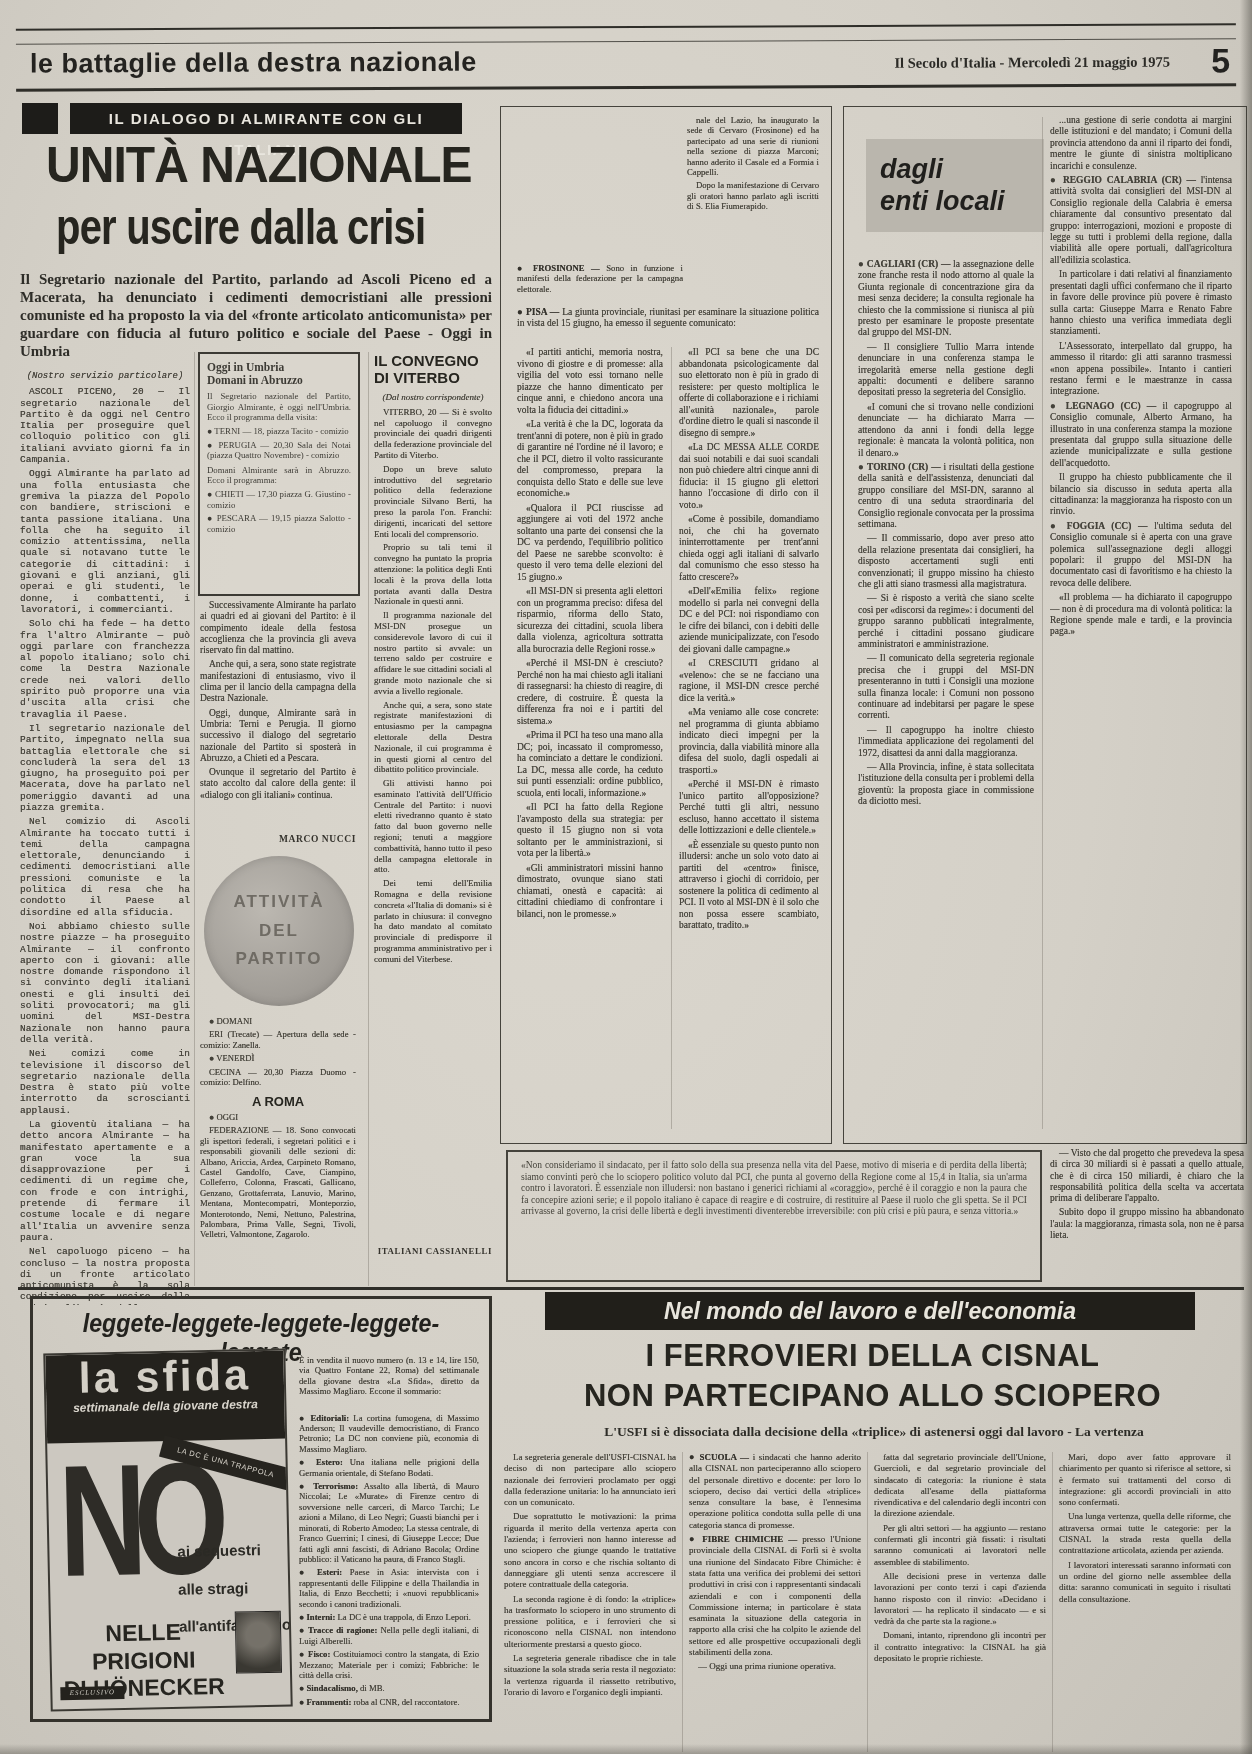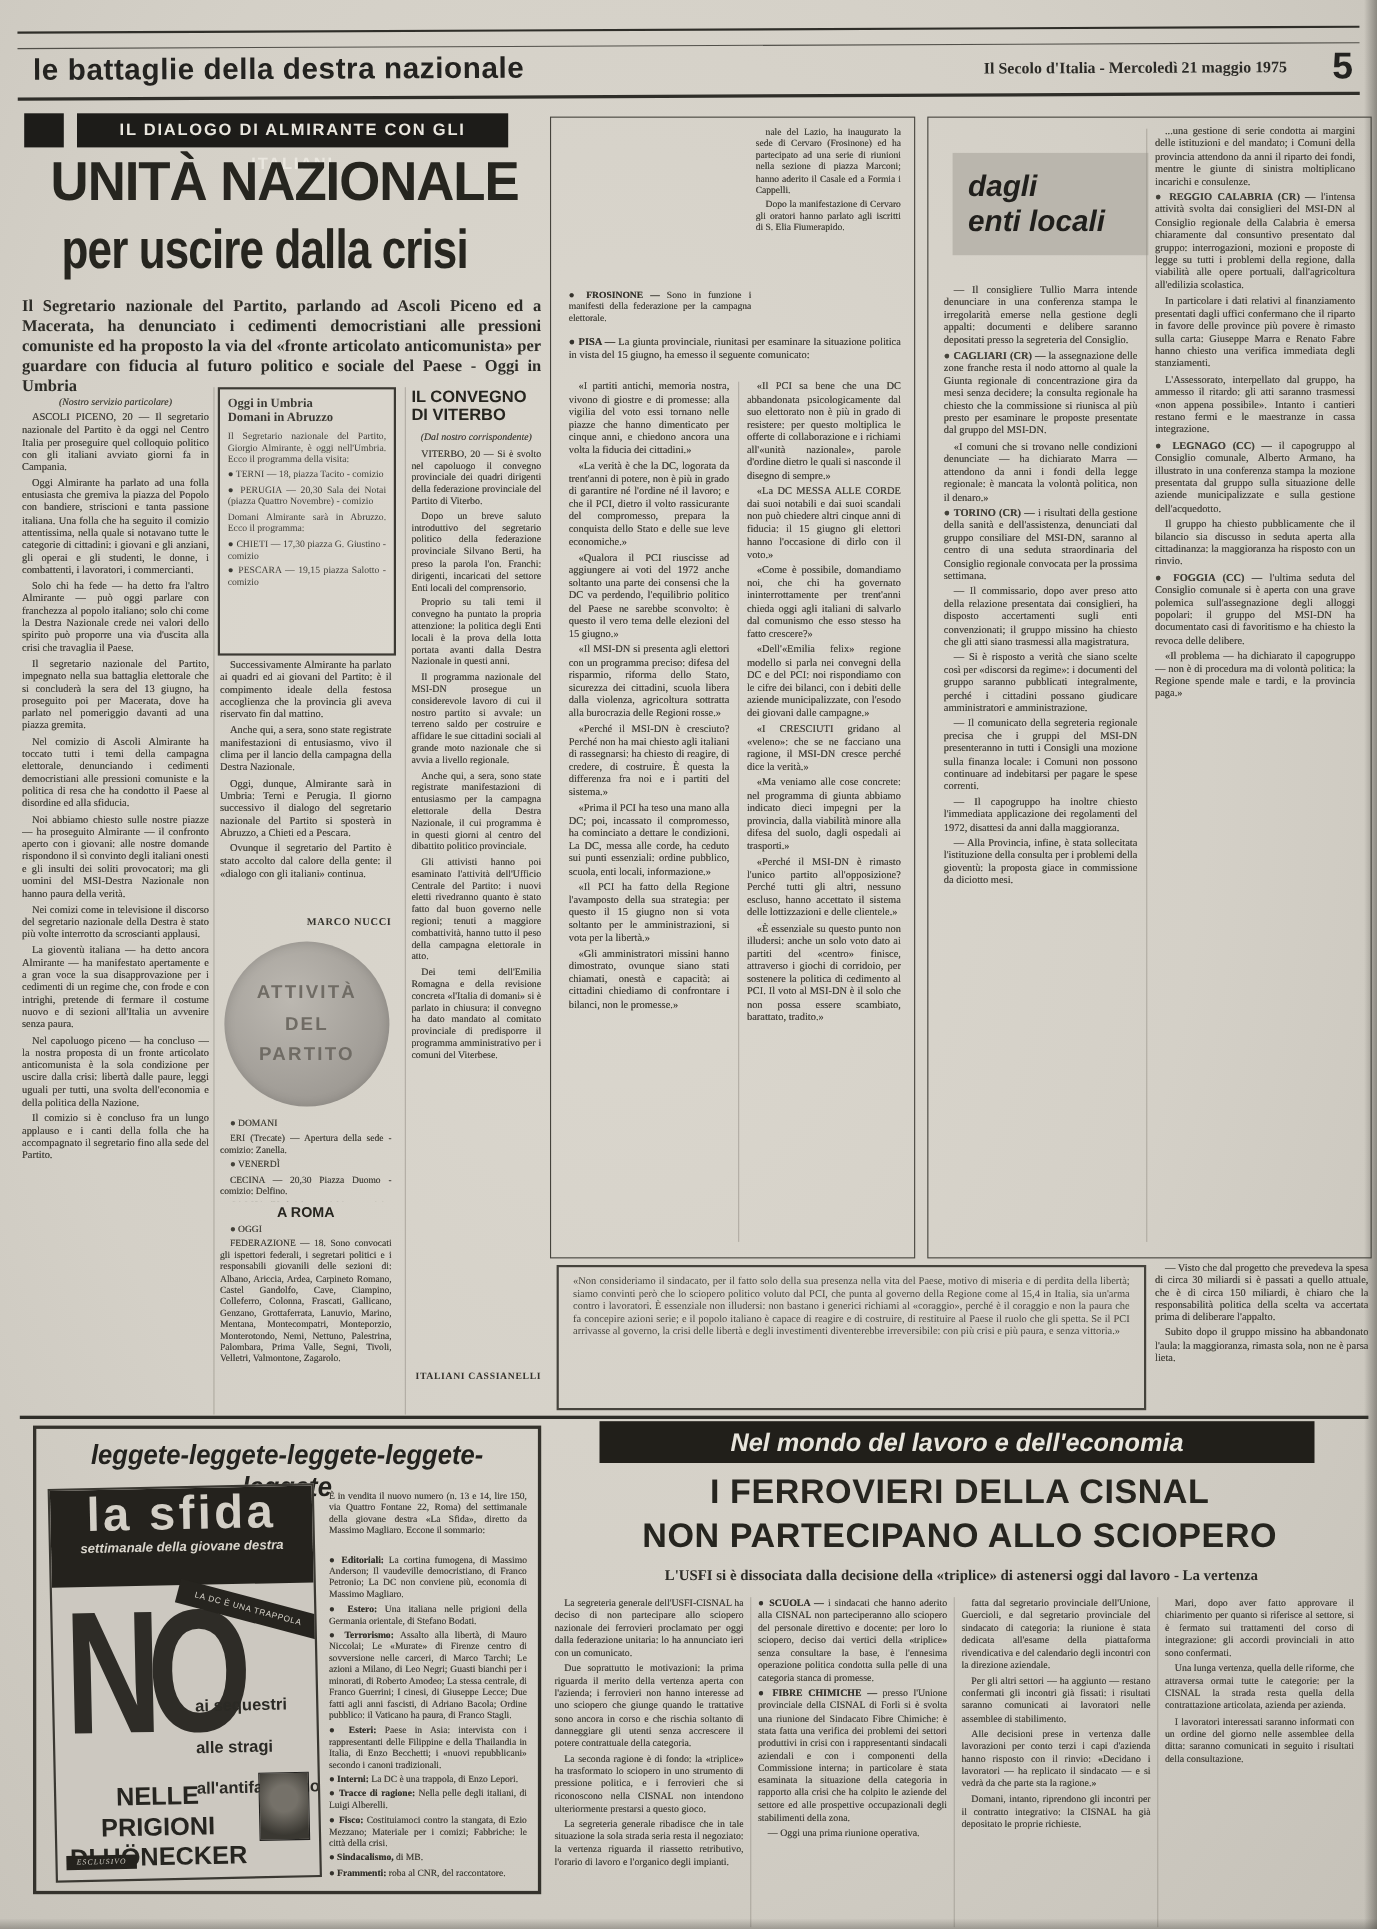--- a/index.html
+++ b/index.html
@@ -86,31 +86,31 @@
     <div class="abs rule" style="left:0;top:64px;width:100%;height:3px;"></div>
   </div>
 
   <div class="abs" style="left:22px;top:103px;width:36px;height:31px;background:#1d1c19;"></div>
   <div class="abs kicker" style="left:70px;top:103px;width:392px;height:31px;">IL DIALOGO DI ALMIRANTE CON GLI ITALIANI</div>
 
   <div class="abs hl" style="left:46px;top:136px;transform:scaleX(.96);">UNITÀ NAZIONALE</div>
   <div class="abs hl" style="left:56px;top:198px;transform:scaleX(.80);">per uscire dalla crisi</div>
   <div class="abs deck" style="left:20px;top:270px;width:472px;">Il Segretario nazionale del Partito, parlando ad Ascoli Piceno ed a Macerata, ha denunciato i cedimenti democristiani alle pressioni comuniste ed ha proposto la via del «fronte articolato anticomunista» per guardare con fiducia al futuro politico e sociale del Paese - Oggi in Umbria</div>
 
-  <div class="abs bodycol" style="left:20px;top:360px;width:170px;height:934px;">
+  <div class="abs bodycol" style="left:20px;top:371px;width:170px;height:934px;font-family:Liberation Mono, monospace;">
     <div class="note">(Nostro servizio particolare)</div>
     <div>
         <p>ASCOLI PICENO, 20 — Il segretario nazionale del Partito è da oggi nel Centro Italia per proseguire quel colloquio politico con gli italiani avviato giorni fa in Campania.</p>
         <p>Oggi Almirante ha parlato ad una folla entusiasta che gremiva la piazza del Popolo con bandiere, striscioni e tanta passione italiana. Una folla che ha seguito il comizio attentissima, nella quale si notavano tutte le categorie di cittadini: i giovani e gli anziani, gli operai e gli studenti, le donne, i combattenti, i lavoratori, i commercianti.</p>
         <p>Solo chi ha fede — ha detto fra l'altro Almirante — può oggi parlare con franchezza al popolo italiano; solo chi come la Destra Nazionale crede nei valori dello spirito può proporre una via d'uscita alla crisi che travaglia il Paese.</p>
         <p>Il segretario nazionale del Partito, impegnato nella sua battaglia elettorale che si concluderà la sera del 13 giugno, ha proseguito poi per Macerata, dove ha parlato nel pomeriggio davanti ad una piazza gremita.</p>
         <p>Nel comizio di Ascoli Almirante ha toccato tutti i temi della campagna elettorale, denunciando i cedimenti democristiani alle pressioni comuniste e la politica di resa che ha condotto il Paese al disordine ed alla sfiducia.</p>
         <p>Noi abbiamo chiesto sulle nostre piazze — ha proseguito Almirante — il confronto aperto con i giovani: alle nostre domande rispondono il sì convinto degli italiani onesti e gli insulti dei soliti provocatori; ma gli uomini del MSI-Destra Nazionale non hanno paura della verità.</p>
         <p>Nei comizi come in televisione il discorso del segretario nazionale della Destra è stato più volte interrotto da scroscianti applausi.</p>
-        <p>La gioventù italiana — ha detto ancora Almirante — ha manifestato apertamente e a gran voce la sua disapprovazione per i cedimenti di un regime che, con frode e con intrighi, pretende di fermare il costume nuovo e di sezioni all'Italia un avvenire senza paura.</p>
+        <p>La gioventù italiana — ha detto ancora Almirante — ha manifestato apertamente e a gran voce la sua disapprovazione per i cedimenti di un regime che, con frode e con intrighi, pretende di fermare il costume locale e di negare all'Italia un avvenire senza paura.</p>
         <p>Nel capoluogo piceno — ha concluso — la nostra proposta di un fronte articolato anticomunista è la sola condizione per uscire dalla crisi: libertà dalle paure, leggi uguali per tutti, una svolta dell'economia e della politica della Nazione.</p>
         <p>Il comizio si è concluso fra un lungo applauso e i canti della folla che ha accompagnato il segretario fino alla sede del Partito.</p>
       </div>
   </div>
   <div class="abs vline" style="left:194px;top:352px;height:934px;"></div>
 
   <div class="abs pbox" style="left:198px;top:352px;width:144px;height:224px;">
     <div class="btitle">Oggi in Umbria</div>
     <div class="btitle" style="margin-bottom:6px;">Domani in Abruzzo</div>
     <p>Il Segretario nazionale del Partito, Giorgio Almirante, è oggi nell'Umbria. Ecco il programma della visita:</p>
@@ -208,22 +208,22 @@
           <p>«È essenziale su questo punto non illudersi: anche un solo voto dato ai partiti del «centro» finisce, attraverso i giochi di corridoio, per sostenere la politica di cedimento al PCI. Il voto al MSI-DN è il solo che non possa essere scambiato, barattato, tradito.»</p>
         </div>
     </div>
   </div>
 
   <div class="abs secbox" style="left:843px;top:106px;width:402px;height:1036px;">
     <div class="abs seclabel prel" style="left:22px;top:32px;width:150px;">dagli
 enti locali</div>
     <div class="abs bodycol" style="left:14px;top:152px;width:176px;height:870px;line-height:11.4px;">
       <div>
+          <p style="text-indent: 0px;"><b>● CAGLIARI (CR) — </b>la assegnazione delle zone franche resta il nodo attorno al quale la Giunta regionale di concentrazione gira da mesi senza decidere; la consulta regionale ha chiesto che la commissione si riunisca al più presto per esaminare le proposte presentate dal gruppo del MSI-DN.</p>
           <p>— Il consigliere Tullio Marra intende denunciare in una conferenza stampa le irregolarità emerse nella gestione degli appalti: documenti e delibere saranno depositati presso la segreteria del Consiglio.</p>
-          <p style="text-indent: 0px;"><b>● CAGLIARI (CR) — </b>la assegnazione delle zone franche resta il nodo attorno al quale la Giunta regionale di concentrazione gira da mesi senza decidere; la consulta regionale ha chiesto che la commissione si riunisca al più presto per esaminare le proposte presentate dal gruppo del MSI-DN.</p>
           <p>«I comuni che si trovano nelle condizioni denunciate — ha dichiarato Marra — attendono da anni i fondi della legge regionale: è mancata la volontà politica, non il denaro.»</p>
           <p style="text-indent: 0px;"><b>● TORINO (CR) — </b>i risultati della gestione della sanità e dell'assistenza, denunciati dal gruppo consiliare del MSI-DN, saranno al centro di una seduta straordinaria del Consiglio regionale convocata per la prossima settimana.</p>
           <p>— Il commissario, dopo aver preso atto della relazione presentata dai consiglieri, ha disposto accertamenti sugli enti convenzionati; il gruppo missino ha chiesto che gli atti siano trasmessi alla magistratura.</p>
           <p>— Si è risposto a verità che siano scelte così per «discorsi da regime»: i documenti del gruppo saranno pubblicati integralmente, perché i cittadini possano giudicare amministratori e amministrazione.</p>
           <p>— Il comunicato della segreteria regionale precisa che i gruppi del MSI-DN presenteranno in tutti i Consigli una mozione sulla finanza locale: i Comuni non possono continuare ad indebitarsi per pagare le spese correnti.</p>
           <p>— Il capogruppo ha inoltre chiesto l'immediata applicazione dei regolamenti del 1972, disattesi da anni dalla maggioranza.</p>
           <p>— Alla Provincia, infine, è stata sollecitata l'istituzione della consulta per i problemi della gioventù: la proposta giace in commissione da diciotto mesi.</p>
         </div>
     </div>
     <div class="abs vline" style="left:198px;top:10px;height:1012px;"></div>

